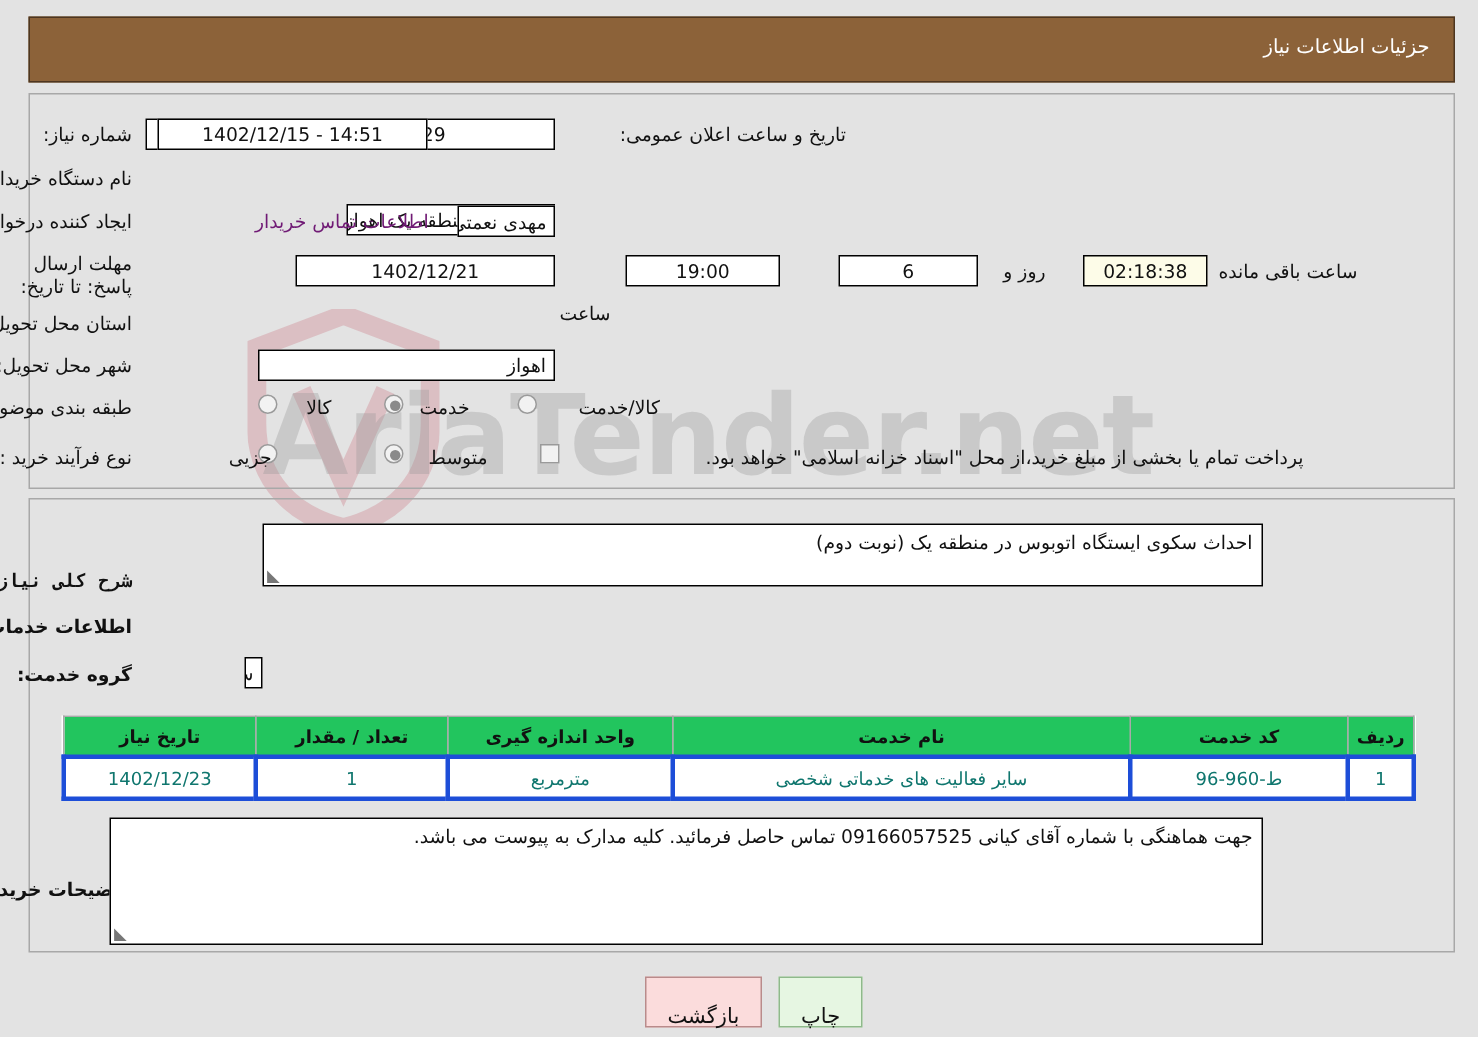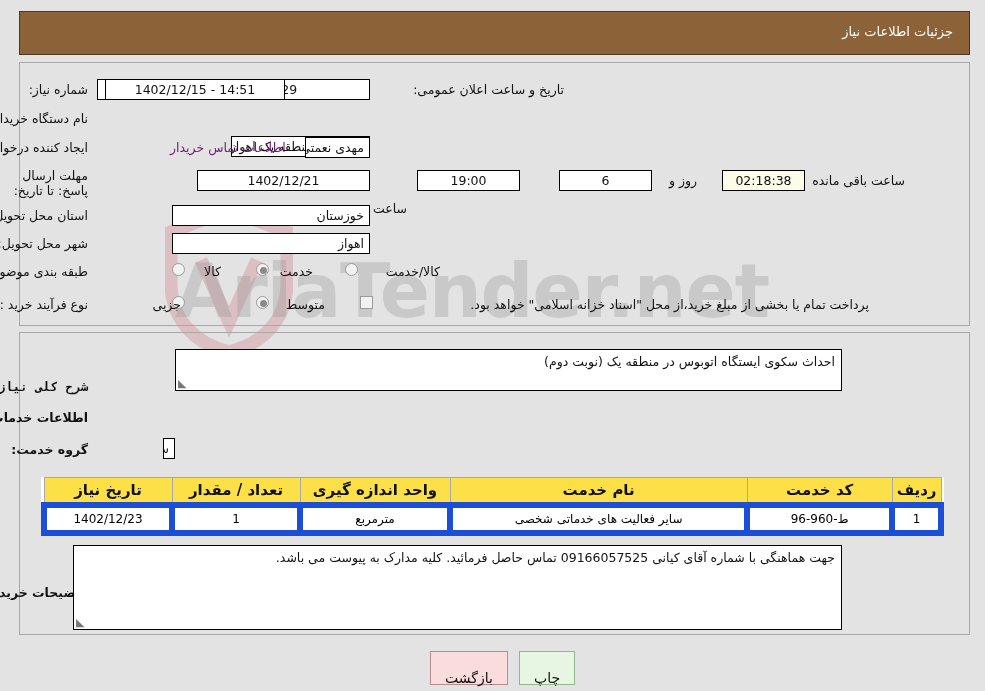--- a/index.html
+++ b/index.html
@@ -160,36 +160,36 @@
   #svc-table {
     position: absolute;
     left: 41px; top: 477px;
     width: 903px;
     border-collapse: collapse;
     font-size: 12px;
     z-index: 4;
     background: #fff;
   }
   #svc-table th {
-    background: #fde047;
+    background: #22c55e;
     border: 1px solid #a9a9a9;
     font-weight: bold;
     color: #111;
     height: 27px;
     padding: 2px 4px;
     text-align: center;
-    font-size: 15px;
+    font-size: 12px;
   }
   #svc-table td {
     background: #ffffff;
-    border: 6px solid #1d4ed8;
+    border: 3px solid #1d4ed8;
     height: 28px;
     padding: 2px 4px;
     text-align: center;
-    color: #000000;
+    color: #0f766e;
     font-size: 12px;
     margin-top: 16px;
   }
 
   
   .btn {
     position: absolute;
     height: 22px;
     line-height: 20px;
     padding: 16px 14px;
@@ -237,21 +237,20 @@
   <div class="lbl" style="right:897px; top:168px; max-width:86px; white-space:normal; line-height:15px;">مهلت ارسال پاسخ: تا تاریخ:</div>
   <div class="fld center" style="right:615px; top:170px; width:173px;">1402/12/21</div>
   <div class="lbl" style="right:578px; top:173px;margin-top:28px;">ساعت</div>
   <div class="fld center" style="right:465px; top:170px; width:103px;">19:00</div>
   <div class="fld center" style="right:333px; top:170px; width:93px;">6</div>
   <div class="lbl" style="right:288px; top:173px;">روز و</div>
   <div class="fld center cream" style="right:180px; top:170px; width:83px;">02:18:38</div>
   <div class="lbl" style="right:80px; top:173px;">ساعت باقی مانده</div>
 
   <div class="lbl" style="right:897px; top:208px;">استان محل تحویل:</div>
-  <div class="fld" style="right:615px; top:205px; width:198px;">خوزستان</div>
 
   <div class="lbl" style="right:897px; top:236px;">شهر محل تحویل:</div>
   <div class="fld" style="right:615px; top:233px; width:198px;">اهواز</div>
 
   <div class="lbl" style="right:897px; top:264px;">طبقه بندی موضوعی:</div>
 
   <div class="radio" style="right:800px; top:263px;"></div>
   <div class="lbl" style="right:764px; top:264px;">کالا</div>
 
   <div class="radio on" style="right:716px; top:263px;"></div>

